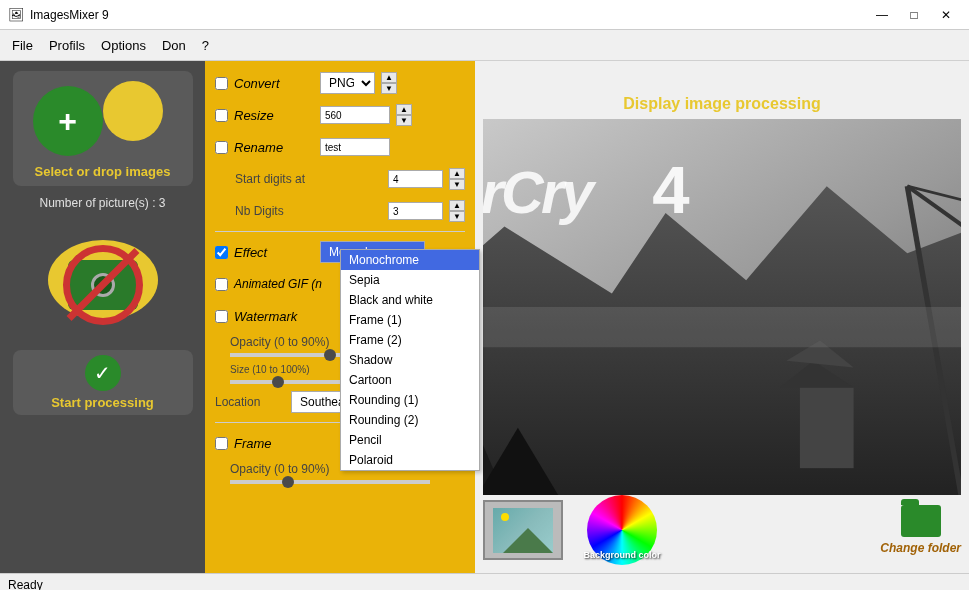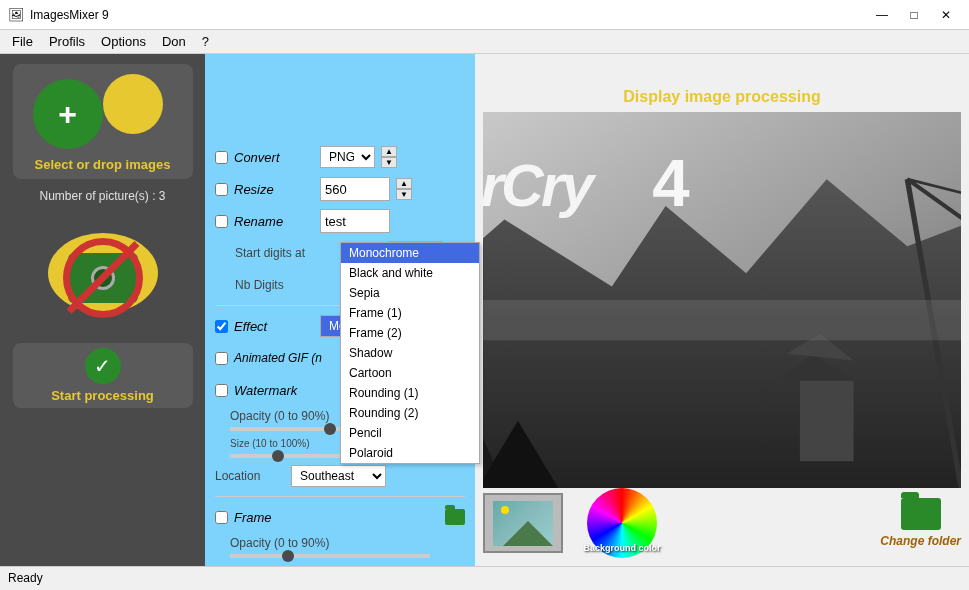--- a/index.html
+++ b/index.html
@@ -25,21 +25,21 @@
     .title-bar-controls { display: flex; gap: 2px; }
     .tb-btn {
       width: 30px; height: 20px;
       border: none; background: transparent;
       font-size: 12px; cursor: pointer;
       display: flex; align-items: center; justify-content: center;
     }
     .menu-bar {
       background: #f0f0f0;
       display: flex;
-      height: 24px;
+      height: 31px;
       align-items: center;
       padding: 0 4px;
       border-bottom: 1px solid #d0d0d0;
     }
     .menu-item {
       padding: 2px 8px;
       cursor: pointer;
       font-size: 13px;
     }
     .main-content {
@@ -113,45 +113,44 @@
       display: flex; align-items: center; justify-content: center;
       color: #fff; font-size: 20px;
     }
     .start-label {
       color: #e8c830;
       font-size: 13px;
       font-weight: bold;
     }
     .middle-panel {
       width: 270px;
-      background: #7dd3fc;
+      background: #eab308;
       padding: 8px 10px;
       display: flex;
       flex-direction: column;
       gap: 4px;
       position: relative;
-      justify-content: flex-end;
     }
     .option-row {
       display: flex;
       align-items: center;
       height: 28px;
       gap: 6px;
     }
     .option-label {
       font-size: 13px;
       font-style: italic;
       min-width: 80px;
     }
     .option-input {
       width: 70px;
-      height: 24px;
+      height: 18px;
       border: 1px solid #aaa;
       padding: 8px 4px;
-      font-size: 13px;
+      font-size: 10px;
     }
     .spinner-group {
       display: flex;
       flex-direction: column;
     }
     .spin-btn {
       width: 16px; height: 11px;
       border: 1px solid #aaa;
       background: #e8e8e8;
       cursor: pointer;
@@ -462,22 +461,22 @@
       <span class="option-label">Effect</span>
       <div style="position:relative; display:inline-block;">
         <select class="select-box effect-select" style="width:105px; background:#4169e1; color:#fff;">
           <option>Monochrome</option>
         </select>
       </div>
     </div>
 
     <div class="dropdown-overlay">
       <div class="dropdown-item selected">Monochrome</div>
+      <div class="dropdown-item">Sepia</div>
       <div class="dropdown-item">Black and white</div>
-      <div class="dropdown-item">Sepia</div>
       <div class="dropdown-item">Frame (1)</div>
       <div class="dropdown-item">Frame (2)</div>
       <div class="dropdown-item">Shadow</div>
       <div class="dropdown-item">Cartoon</div>
       <div class="dropdown-item">Rounding (1)</div>
       <div class="dropdown-item">Rounding (2)</div>
       <div class="dropdown-item">Pencil</div>
       <div class="dropdown-item">Polaroid</div>
     </div>
 

